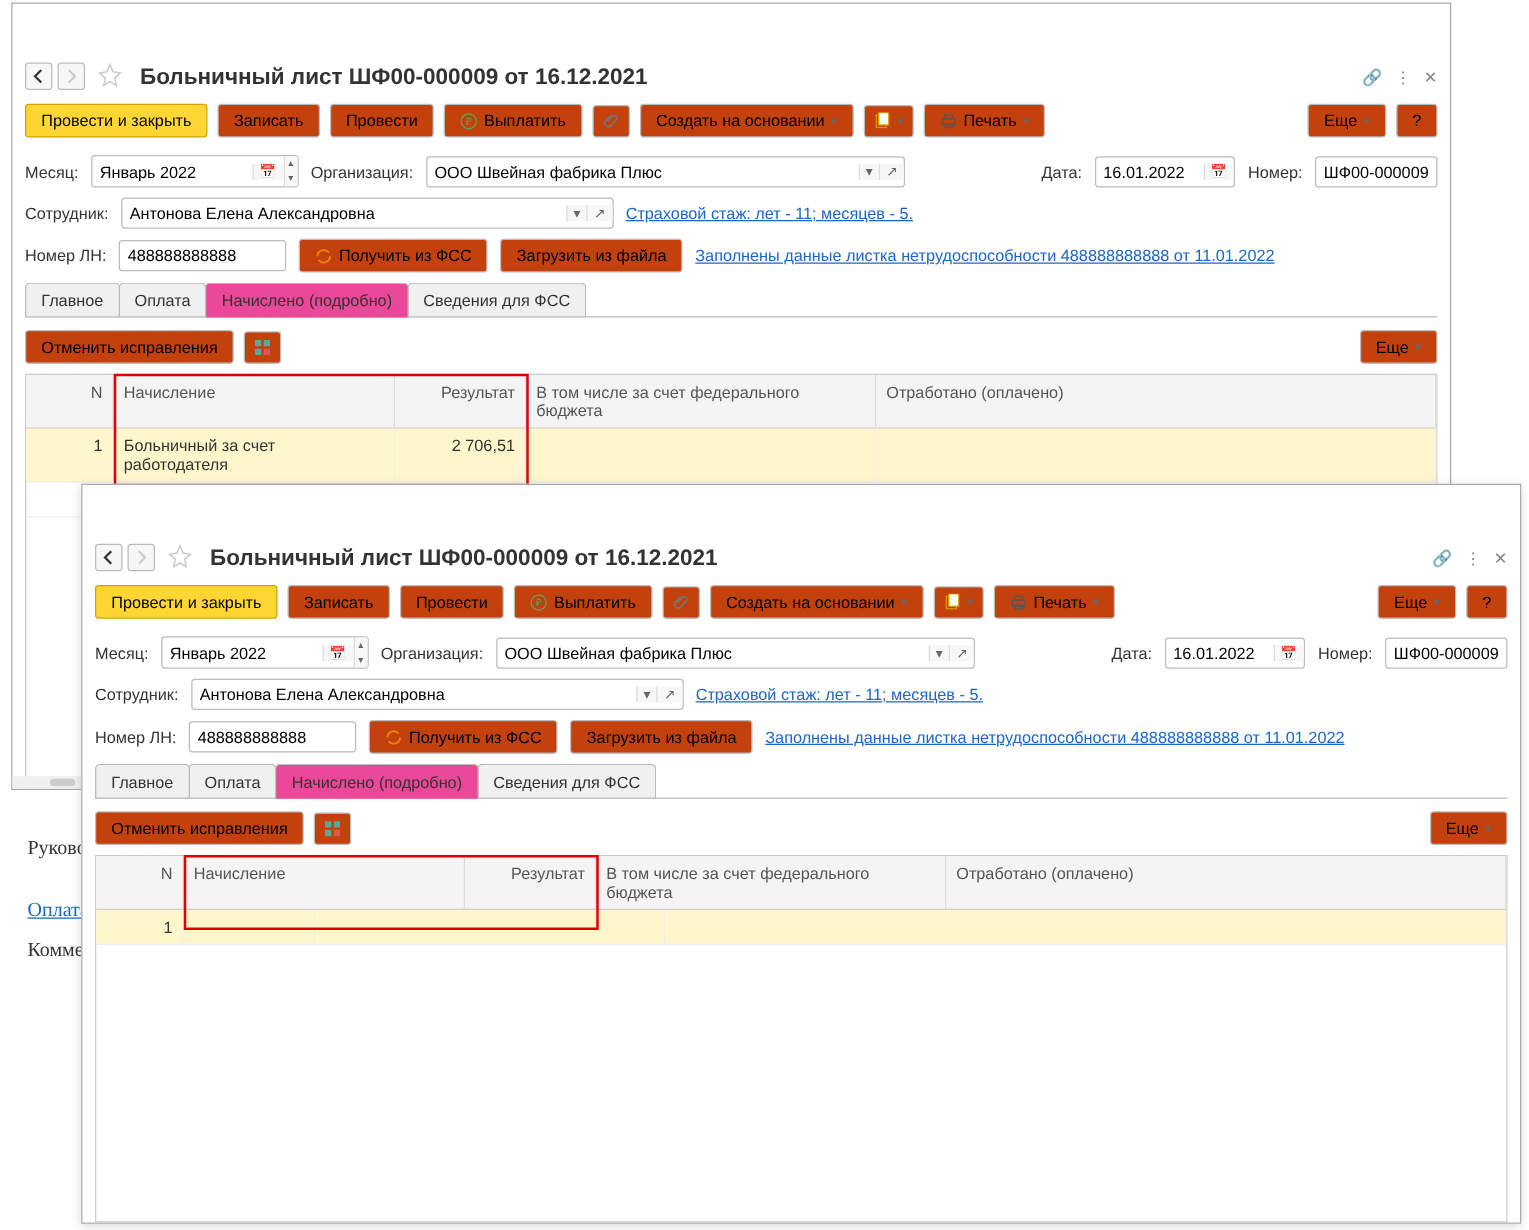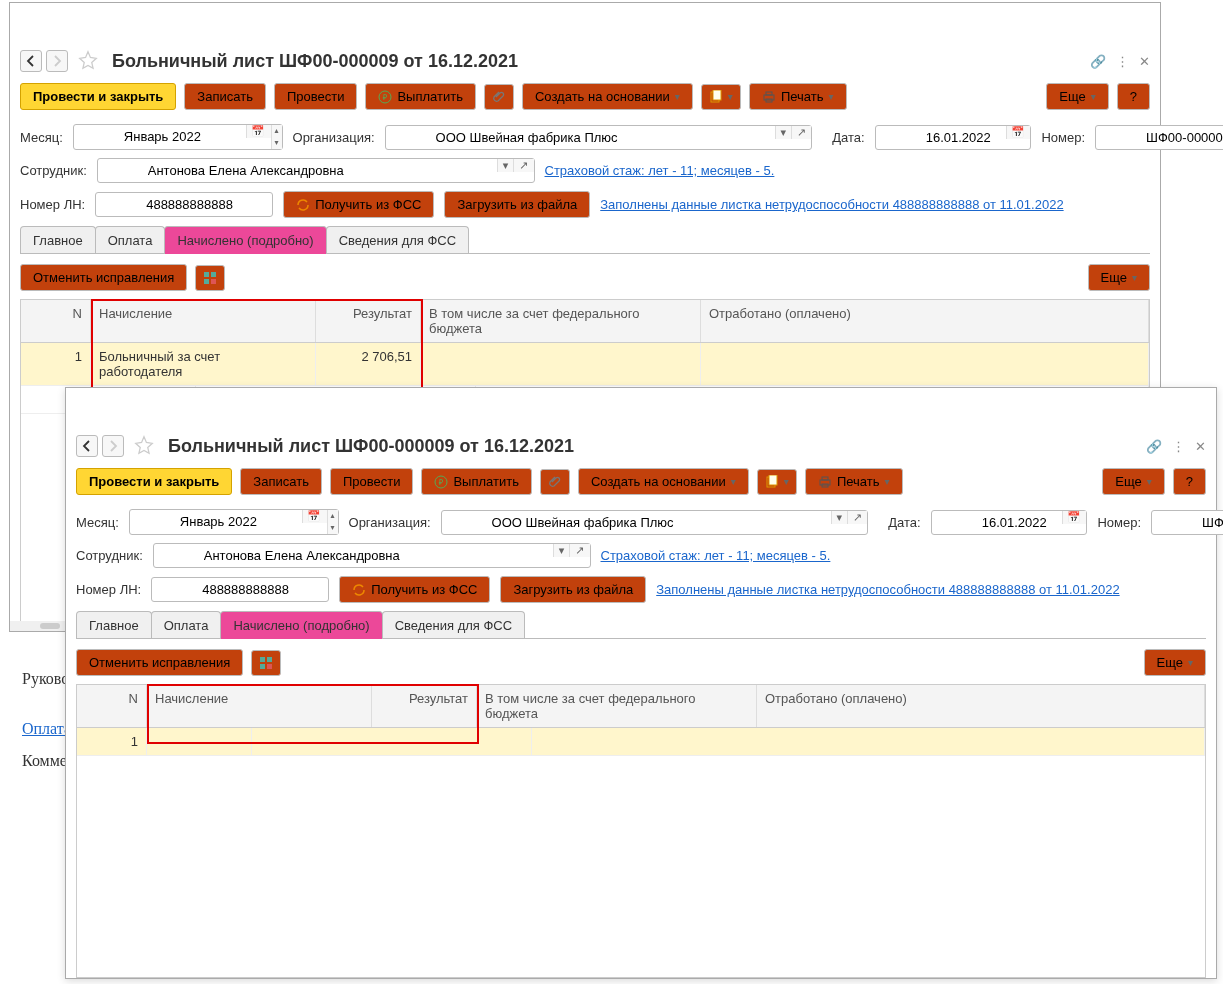--- a/index.html
+++ b/index.html
@@ -13,29 +13,29 @@
 .nav-btn { width: 22px; height: 22px; border: 1px solid #bbb; border-radius: 3px; background: #f7f7f7; display: flex; align-items: center; justify-content: center; cursor: pointer; }
 .nav-btn svg { width: 12px; height: 12px; }
 .star-icon { margin: 0 6px; color: #ccc; }
 .star-icon svg { width: 20px; height: 20px; }
 .title-text { font-size: 18px; font-weight: bold; color: #333; margin-left: 4px; }
 .title-right { margin-left: auto; display: flex; gap: 10px; align-items: center; color: #888; }
 .title-right span { cursor: pointer; }
 
 .toolbar { display: flex; align-items: center; gap: 8px; padding: 4px 10px 10px; flex-wrap: wrap; }
 .btn { border: 1px solid #bbb; border-radius: 3px; background: #c2410c; padding: 5px 12px; font-size: 13px; cursor: pointer; display: inline-flex; align-items: center; gap: 5px; }
-.btn-primary { background: #ffd633; border-color: #d4a200; font-weight: bold; }
+.btn-primary { background: #ffd633; border-color: #d4a200; font-weight: normal; }
 .btn svg { width: 14px; height: 14px; }
 .btn-dropdown::after { content: " ▾"; font-size: 10px; color: #666; }
 .btn-icon-only { padding: 5px 7px; }
 .tb-spacer { flex: 1; }
 
 .form-row { display: flex; align-items: center; gap: 10px; padding: 4px 10px; flex-wrap: nowrap; }
 .form-row label { font-size: 13px; color: #333; white-space: nowrap; }
-.input-group { display: flex; align-items: flex-start; border: 1px solid #bbb; border-radius: 3px; background: #fff; padding-left: 44px; }
+.input-group { display: flex; align-items: center; border: 1px solid #bbb; border-radius: 3px; background: #fff; }
 .input-group input { border: none; padding: 4px 6px; font-size: 13px; outline: none; background: transparent; }
 .input-group .ig-btn { border: none; border-left: 1px solid #ddd; background: #f7f7f7; padding: 0 5px; cursor: pointer; font-size: 11px; display: flex; align-items: center; justify-content: center; color: #666; }
 .stepper { display: flex; flex-direction: column; }
 .stepper .ig-btn { height: 12px; padding: 0 3px; font-size: 8px; line-height: 8px; }
 .link { color: #1a66cc; text-decoration: underline; cursor: pointer; }
 
 .tabstrip { display: flex; padding: 0 10px; margin-top: 4px; }
 .tab { border: 1px solid #bbb; border-bottom: none; padding: 6px 12px; background: #f0f0f0; cursor: pointer; margin-right: -1px; border-radius: 4px 4px 0 0; font-size: 13px; }
 .tab.active { background: #ec4899; position: relative; z-index: 2; }
 .tabpanel { border-top: 1px solid #bbb; margin: -1px 10px 0; padding: 10px 0 0; flex: 1; display: flex; flex-direction: column; }

